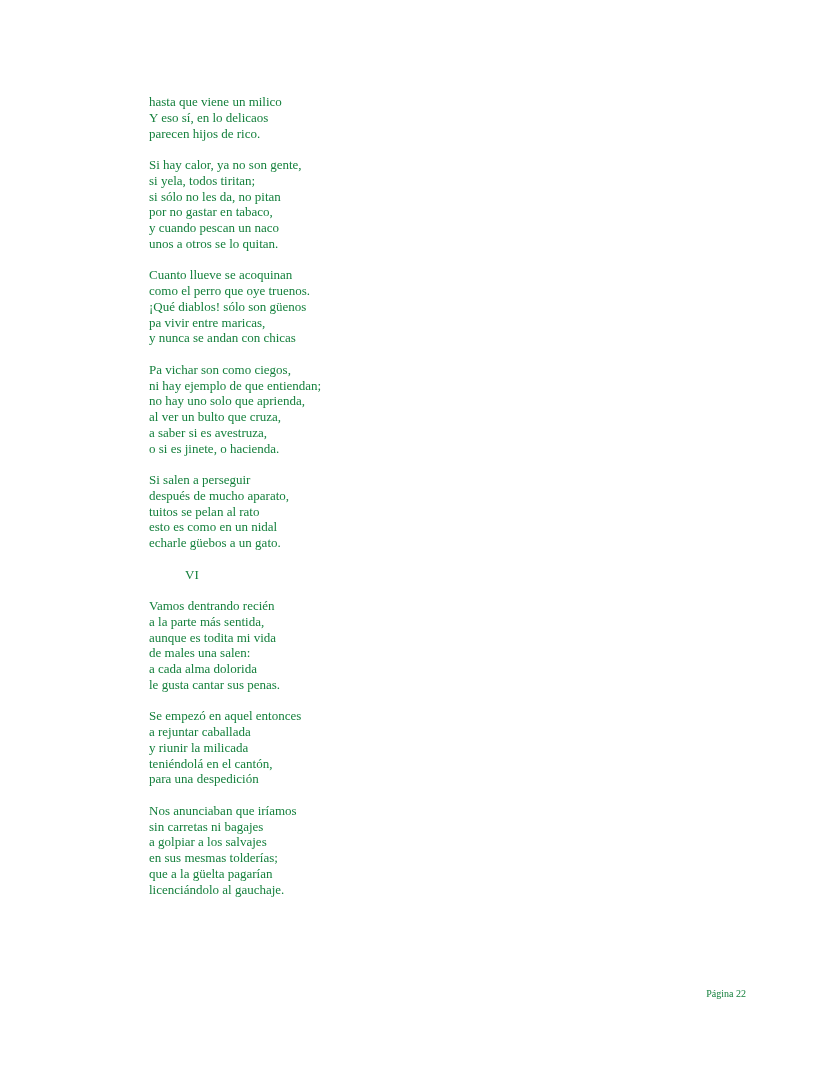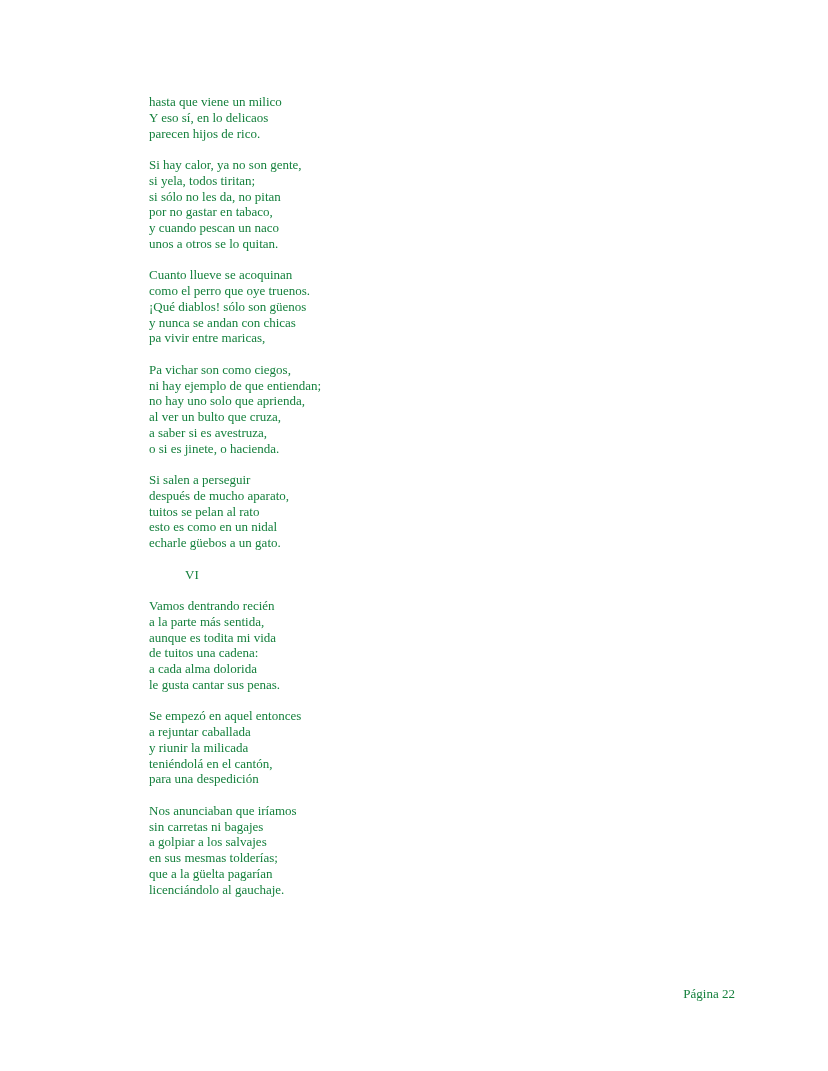--- a/index.html
+++ b/index.html
@@ -30,22 +30,22 @@
   }
   .poem-line {
     white-space: pre;
   }
   .section-heading {
     margin: 0 0 15.75px 36px;
   }
   .page-footer {
     position: absolute;
     top: 985px;
-    right: 121px;
-    font-size: 13px;
+    right: 110px;
+    font-size: 10px;
     line-height: 18px;
   }
 </style>
 </head>
 <body>
 
 <div class="page">
   <div class="poem-body">
       <div class="stanza">
         <div class="poem-line">hasta que viene un milico</div>
@@ -57,22 +57,22 @@
         <div class="poem-line">si yela, todos tiritan;</div>
         <div class="poem-line">si sólo no les da, no pitan</div>
         <div class="poem-line">por no gastar en tabaco,</div>
         <div class="poem-line">y cuando pescan un naco</div>
         <div class="poem-line">unos a otros se lo quitan.</div>
       </div>
       <div class="stanza">
         <div class="poem-line">Cuanto llueve se acoquinan</div>
         <div class="poem-line">como el perro que oye truenos.</div>
         <div class="poem-line">¡Qué diablos! sólo son güenos</div>
+        <div class="poem-line">pa vivir entre maricas,</div>
         <div class="poem-line">y nunca se andan con chicas</div>
-        <div class="poem-line">pa vivir entre maricas,</div>
       </div>
       <div class="stanza">
         <div class="poem-line">Pa vichar son como ciegos,</div>
         <div class="poem-line">ni hay ejemplo de que entiendan;</div>
         <div class="poem-line">no hay uno solo que aprienda,</div>
         <div class="poem-line">al ver un bulto que cruza,</div>
         <div class="poem-line">a saber si es avestruza,</div>
         <div class="poem-line">o si es jinete, o hacienda.</div>
       </div>
       <div class="stanza">
@@ -80,21 +80,21 @@
         <div class="poem-line">después de mucho aparato,</div>
         <div class="poem-line">tuitos se pelan al rato</div>
         <div class="poem-line">esto es como en un nidal</div>
         <div class="poem-line">echarle güebos a un gato.</div>
       </div>
       <div class="section-heading">VI</div>
       <div class="stanza">
         <div class="poem-line">Vamos dentrando recién</div>
         <div class="poem-line">a la parte más sentida,</div>
         <div class="poem-line">aunque es todita mi vida</div>
-        <div class="poem-line">de tuitos una cadena:</div>
+        <div class="poem-line">de males una salen:</div>
         <div class="poem-line">a cada alma dolorida</div>
         <div class="poem-line">le gusta cantar sus penas.</div>
       </div>
       <div class="stanza">
         <div class="poem-line">Se empezó en aquel entonces</div>
         <div class="poem-line">a rejuntar caballada</div>
         <div class="poem-line">y riunir la milicada</div>
         <div class="poem-line">teniéndolá en el cantón,</div>
         <div class="poem-line">para una despedición</div>
       </div>

